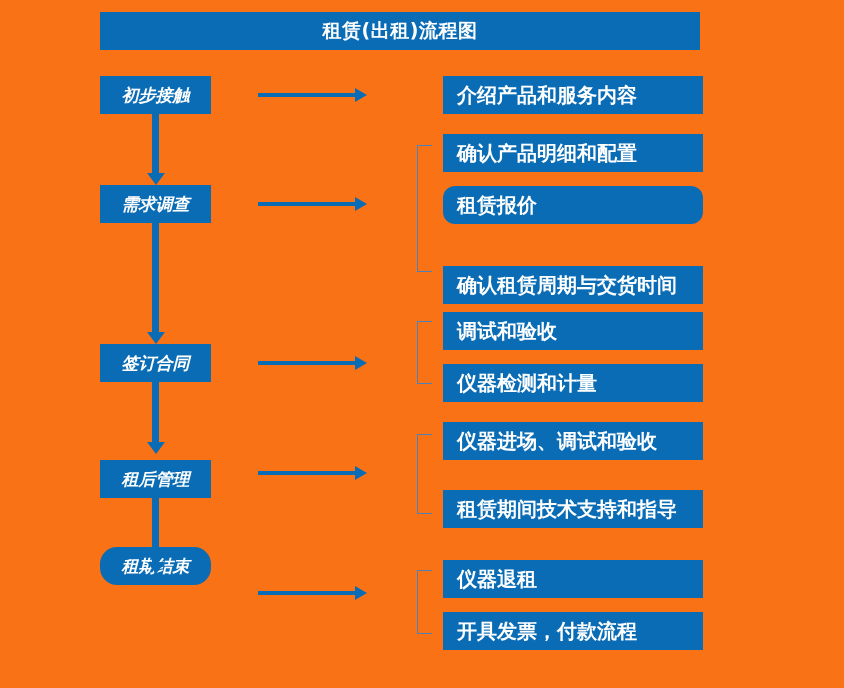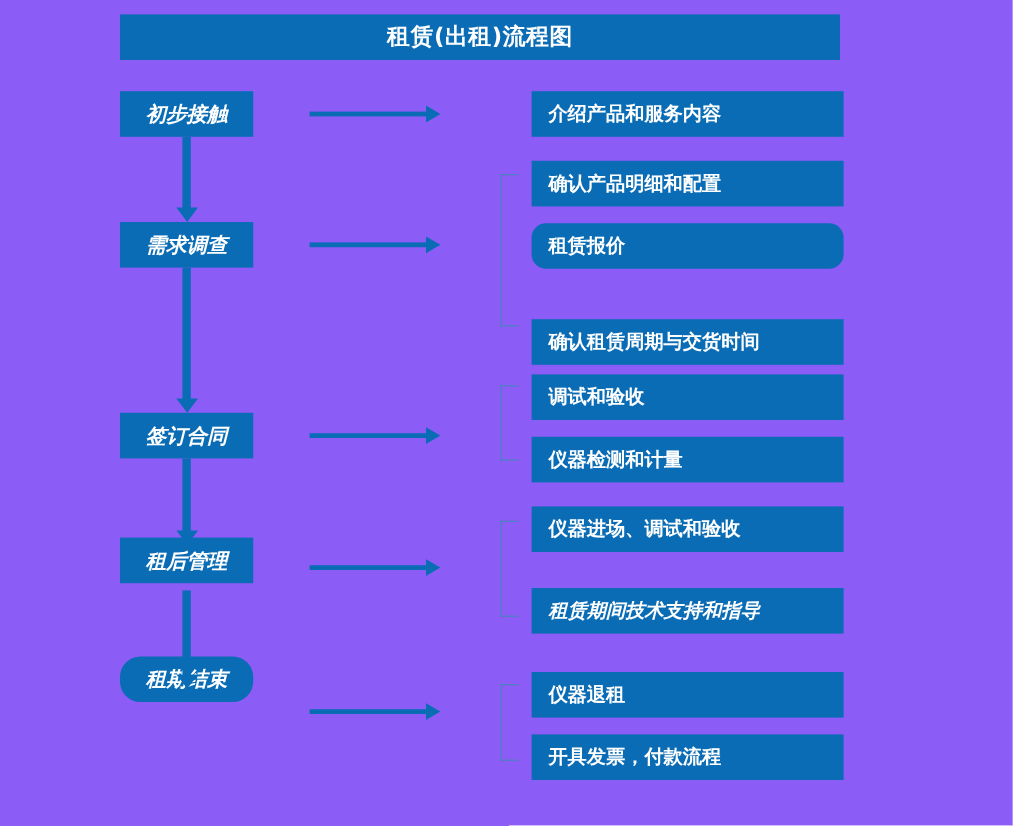--- a/index.html
+++ b/index.html
@@ -7,21 +7,21 @@
     padding: 0;
     background: #ffffff;
   }
   body {
     font-family: "DejaVu Sans", "Liberation Sans", sans-serif;
   }
   #canvas {
     position: relative;
     width: 844px;
     height: 688px;
-    background: #8b5cf6;
+    background: #f97316;
     overflow: hidden;
   }
   .title-bar {
     position: absolute;
     left: 100px;
     top: 12px;
     width: 600px;
     height: 38px;
     background: #0a6cb5;
     color: #ffffff;
@@ -48,21 +48,21 @@
     justify-content: center;
     font-size: 17px;
     font-style: italic;
   }
   .detail-box {
     left: 443px;
     width: 260px;
     height: 38px;
     justify-content: flex-start;
     padding-left: 14px;
-    font-size: 16px;
+    font-size: 20px;
   }
   
   .v-arrow {
     position: absolute;
     left: 152px;
     width: 7px;
     background: #0a6cb5;
   }
   .v-arrow::after {
     content: "";
@@ -111,21 +111,21 @@
 <body>
 
 <div id="canvas">
 
   <div class="title-bar">租赁(出租)流程图</div>
 
   <div id="stage-layer">
       <div class="node-box stage-box" style="top: 76px;">初步接触</div>
       <div class="node-box stage-box" style="top: 185px;">需求调查</div>
       <div class="node-box stage-box" style="top: 344px;">签订合同</div>
-      <div class="node-box stage-box" style="top: 448px; text-align: center;">租后管理</div>
+      <div class="node-box stage-box" style="top: 460px; text-align: center;">租后管理</div>
       <div class="node-box stage-box" style="top: 547px; border-radius: 17px;">租期结束</div>
     </div>
   <div id="varrow-layer">
       <div class="v-arrow" style="top: 114px; height: 60px;"></div>
       <div class="v-arrow" style="top: 223px; height: 110px;"></div>
       <div class="v-arrow" style="top: 382px; height: 61px;"></div>
       <div class="v-arrow" style="top: 492px; height: 71px;"></div>
     </div>
   <div id="harrow-layer">
       <div class="h-arrow" style="top: 93px;"></div>
@@ -141,18 +141,18 @@
       <div class="bracket" style="top: 570px; height: 64px;"></div>
     </div>
   <div id="detail-layer">
       <div class="node-box detail-box" style="top: 76px;">介绍产品和服务内容</div>
       <div class="node-box detail-box" style="top: 134px;">确认产品明细和配置</div>
       <div class="node-box detail-box" style="top: 186px; border-radius: 12px;">租赁报价</div>
       <div class="node-box detail-box" style="top: 246px; margin-top: 20px;">确认租赁周期与交货时间</div>
       <div class="node-box detail-box" style="top: 312px;">调试和验收</div>
       <div class="node-box detail-box" style="top: 364px;">仪器检测和计量</div>
       <div class="node-box detail-box" style="top: 422px;">仪器进场、调试和验收</div>
-      <div class="node-box detail-box" style="top: 490px; font-style: italic;">租赁期间技术支持和指导</div>
+      <div class="node-box detail-box" style="top: 490px;">租赁期间技术支持和指导</div>
       <div class="node-box detail-box" style="top: 560px;">仪器退租</div>
       <div class="node-box detail-box" style="top: 612px;">开具发票，付款流程</div>
     </div>
 
 </div>
 
 </body></html>

